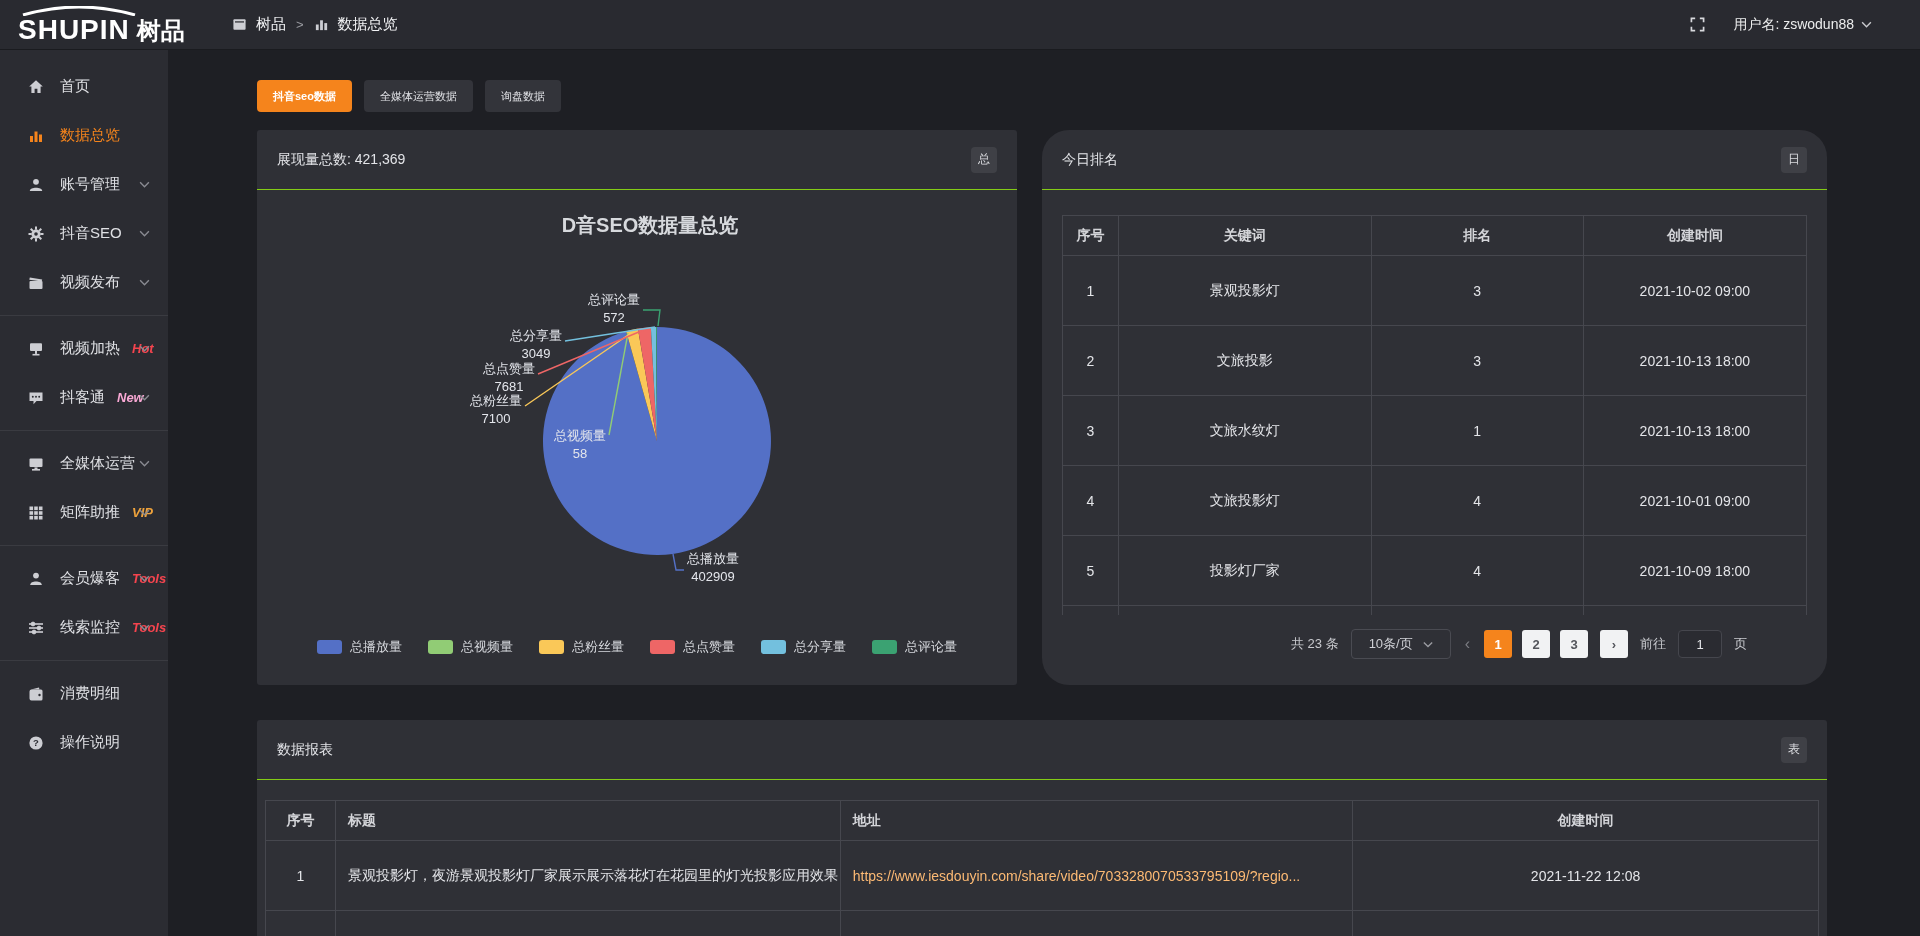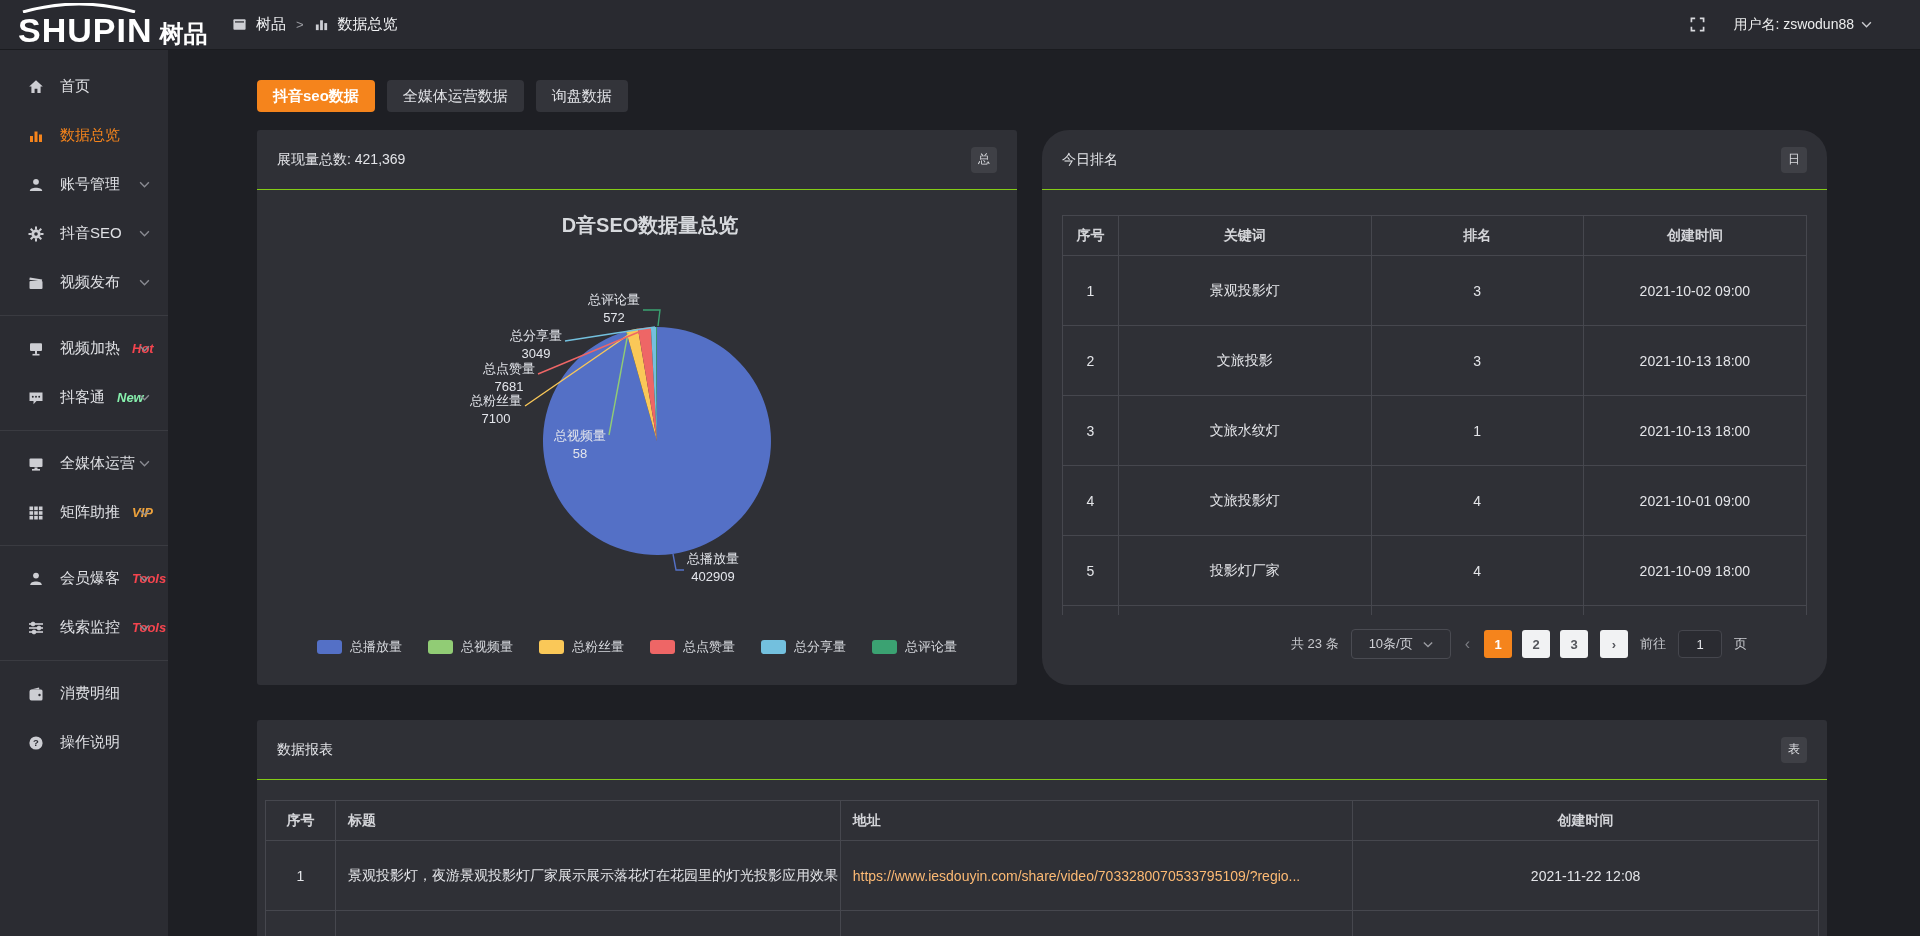--- a/index.html
+++ b/index.html
@@ -6,21 +6,21 @@
   html,body { width:1920px; height:936px; overflow:hidden; background:#1e1f24;
     font-family:"Liberation Sans","DejaVu Sans",sans-serif; color:#e6e7ea; }
   .screen { position:relative; width:1920px; height:936px; overflow:hidden; }
 
   
   .header { position:absolute; top:0; left:0; right:0; height:50px; background:#292a30;
     display:flex; align-items:center; z-index:20; border-bottom:1px solid rgba(0,0,0,.35); }
   .logo { width:210px; padding-left:18px; display:flex; flex-direction:column; }
   .logo-arc { margin-left:2px; height:10px; }
   .logo-row { display:flex; align-items:baseline; line-height:1; }
-  .logo-en { font-size:34px; font-weight:800; letter-spacing:1px; color:#fff; }
+  .logo-en { font-size:28px; font-weight:800; letter-spacing:1px; color:#fff; }
   .logo-cn { font-size:24px; font-weight:800; color:#fff; margin-left:7px; }
   .crumbs { display:flex; align-items:center; gap:10px; margin-left:22px; font-size:15px; color:#f2f3f5; }
   .crumb { display:flex; align-items:center; gap:6px; }
   .crumb-sep { color:#9a9ba1; font-size:13px; }
   .header-spacer { flex:1; }
   .hdr-icon { color:#d8d9dd; display:flex; align-items:center; margin-right:28px; }
   .user-box { display:flex; align-items:center; gap:7px; font-size:14px; color:#eceded; margin-right:48px; }
   .user-chev { color:#c9cace; display:flex; }
 
   
@@ -32,21 +32,21 @@
   .side-label { margin-left:14px; }
   .side-tag { margin-left:12px; font-size:13px; font-style:italic; font-weight:bold; }
   .side-chevron { position:absolute; right:18px; color:#8a8b92; display:flex; }
   .side-divider { height:1px; background:#3a3b41; margin:8px 0; }
 
   
   .main { position:absolute; top:50px; left:210px; right:0; bottom:0; overflow:hidden; padding:30px 93px 0 47px; }
 
   .tab-row { display:flex; gap:12px; }
   .tab-btn { height:32px; padding:0 16px; border:none; border-radius:4px; background:#33343a;
-    color:#e3e4e8; font-size:15px; font-family:inherit; cursor:pointer; }
+    color:#e3e4e8; font-size:11px; font-family:inherit; cursor:pointer; }
   .tab-btn.active { background:#f5841c; color:#fff; font-weight:bold; }
 
   .panels-row { display:flex; gap:25px; margin-top:18px; }
   .panel { background:#2f3036; border-radius:3px; }
   .panel-head { height:60px; display:flex; align-items:center; justify-content:space-between;
     padding:0 20px; border-bottom:1px solid #84cc16; font-size:14px; color:#e3e4e8; }
   .badge { width:26px; height:26px; background:#3f4046; border-radius:4px; display:flex;
     align-items:center; justify-content:center; font-size:12px; color:#dcdde1; cursor:pointer; }
 
   .left-panel  { width:760px; height:555px; }
@@ -239,21 +239,21 @@
         <div class="side-item">
           <span class="side-icon">
             <svg width="16" height="16" viewBox="0 0 16 16" fill="currentColor">
               <path d="M1.5 2.5 H14.5 V11 H8.5 L5.5 14.2 V11 H1.5 Z"></path>
               <circle cx="4.8" cy="6.8" r="0.95" fill="#2b2c32"></circle>
               <circle cx="8" cy="6.8" r="0.95" fill="#2b2c32"></circle>
               <circle cx="11.2" cy="6.8" r="0.95" fill="#2b2c32"></circle>
             </svg>
           </span>
           <span class="side-label">抖客通</span>
-          <span class="side-tag" style="color: #86efac;">New</span>
+          <span class="side-tag" style="color: #f9a8d4;">New</span>
           <span class="side-chevron">
             <svg width="11" height="7" viewBox="0 0 12 8" fill="none" stroke="currentColor" stroke-width="1.6">
               <path d="M1 1.5 L6 6.5 L11 1.5"></path>
             </svg>
           </span>
         </div>
         <div class="side-divider"></div>
         <div class="side-item">
           <span class="side-icon">
             <svg width="16" height="16" viewBox="0 0 16 16" fill="currentColor">

